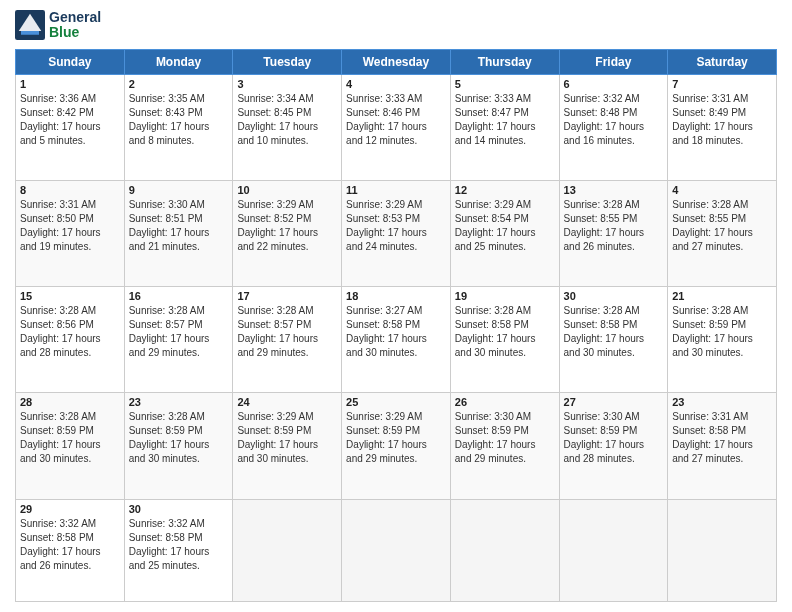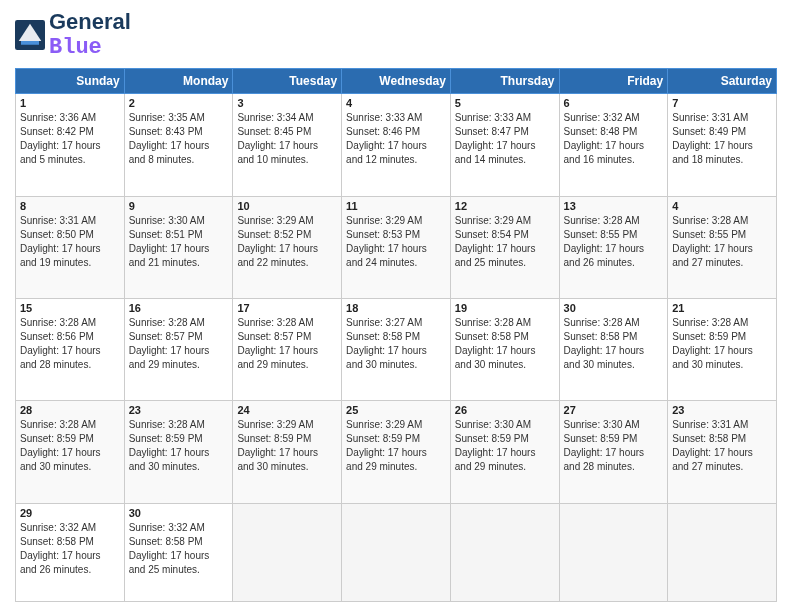--- a/index.html
+++ b/index.html
@@ -21,28 +21,27 @@
       display: flex;
       justify-content: space-between;
       align-items: flex-start;
       margin-bottom: 8px;
     }
     .logo {
       display: flex;
       align-items: center;
     }
     .logo-text {
-      font-size: 22px;
+      font-size: 14px;
       font-weight: bold;
       color: #1a3a5c;
       line-height: 1.1;
     }
     .logo-text span {
-      color: #8b5cf6;
-      font-family: Liberation Mono, monospace;
+      color: #15803d;
     }
     .logo-icon {
       width: 30px;
       height: 30px;
       margin-right: 4px;
     }
     .title-block {
       text-align: right;
     }
     .month-title {
@@ -60,21 +59,21 @@
       border-collapse: collapse;
       width: 100%;
       table-layout: fixed;
     }
     .calendar thead tr th {
       background: #2b6cb0;
       color: #fff;
       font-size: 12px;
       font-weight: bold;
       padding: 5px 4px;
-      text-align: right;
+      text-align: center;
       border: 1px solid #4a90d9;
     }
     .calendar tbody tr td {
       vertical-align: top;
       border: 1px solid #ccc;
       padding: 3px 4px;
       font-size: 9.5px;
       color: #333;
       height: 80px;
     }

